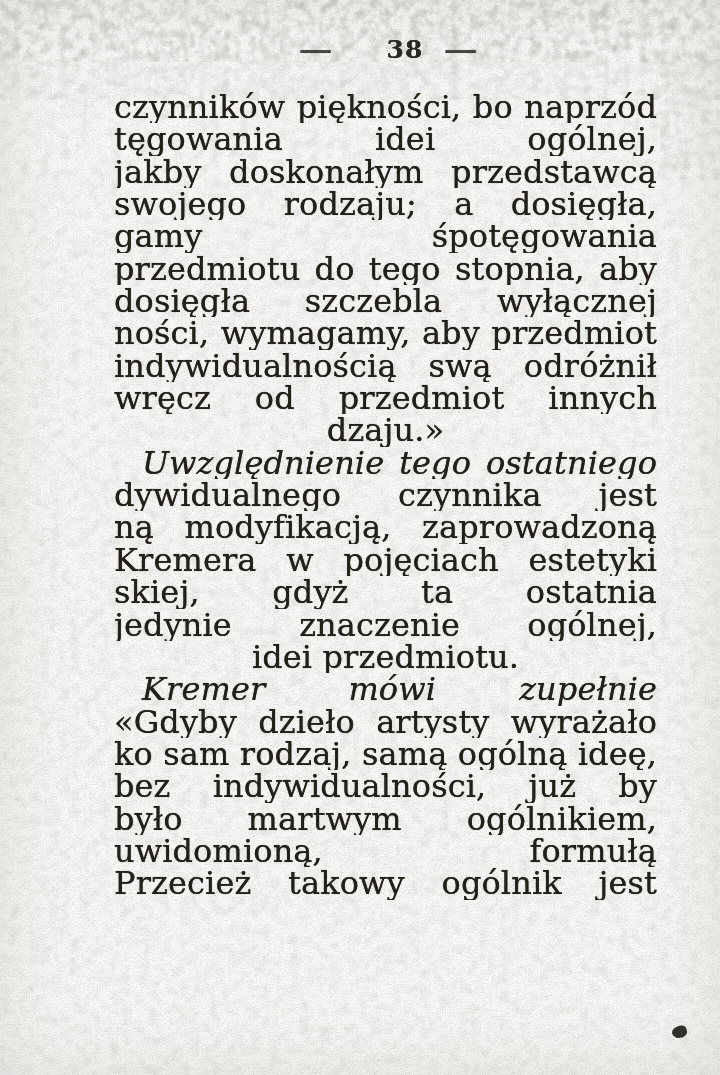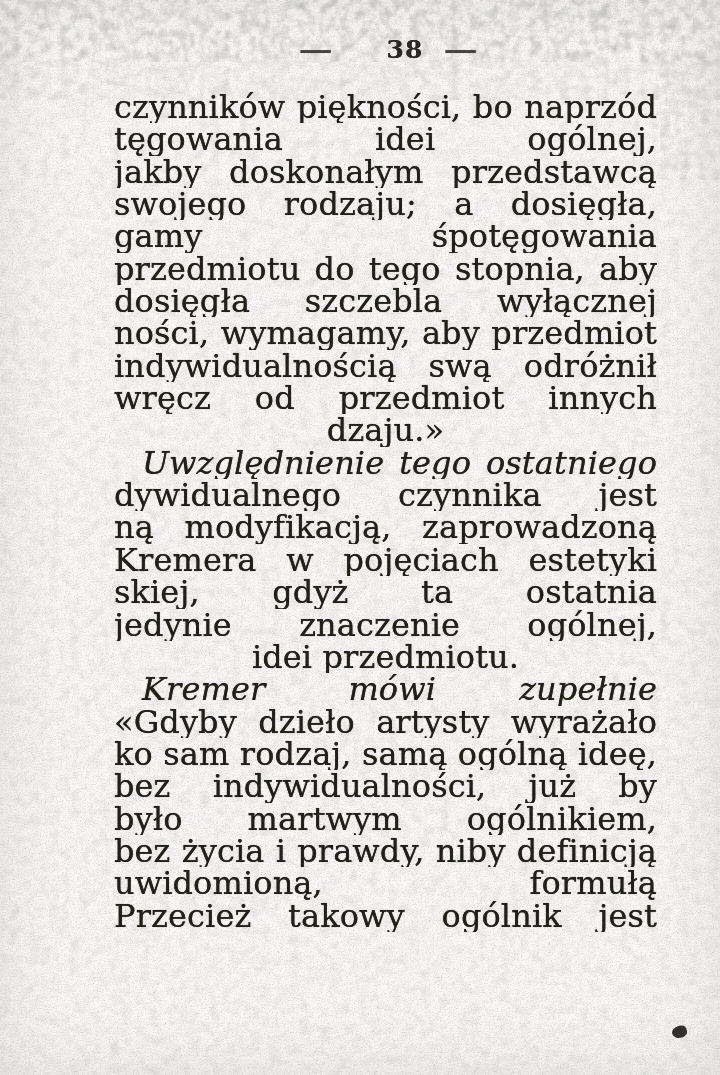--- a/index.html
+++ b/index.html
@@ -117,20 +117,19 @@
       <div class="line j">ną modyfikacją, zaprowadzoną idei</div>
       <div class="line j">Kremera w pojęciach estetyki Heglow-</div>
       <div class="line j">skiej, gdyż ta ostatnia uwzględniała</div>
       <div class="line j">jedynie znaczenie ogólnej, przedmiot</div>
       <div class="line">idei przedmiotu.</div>
       <div class="line j ind">Kremer mówi zupełnie słusznie:</div>
       <div class="line j">«Gdyby dzieło artysty wyrażało tyl-</div>
       <div class="line j">ko sam rodzaj, samą ogólną ideę,</div>
       <div class="line j">bez indywidualności, już by wtedy</div>
       <div class="line j">było martwym ogólnikiem, abstrakcją</div>
-      <div class="line j">bez życia i prawdy, niby definicją</div>
       <div class="line j">uwidomioną, formułą uzmysłowienia.</div>
       <div class="line j">Przecież takowy ogólnik jest nawet</div>
     </div>
 
   <div class="ink-blot"></div>
 
 </div>
 
 </body></html>

